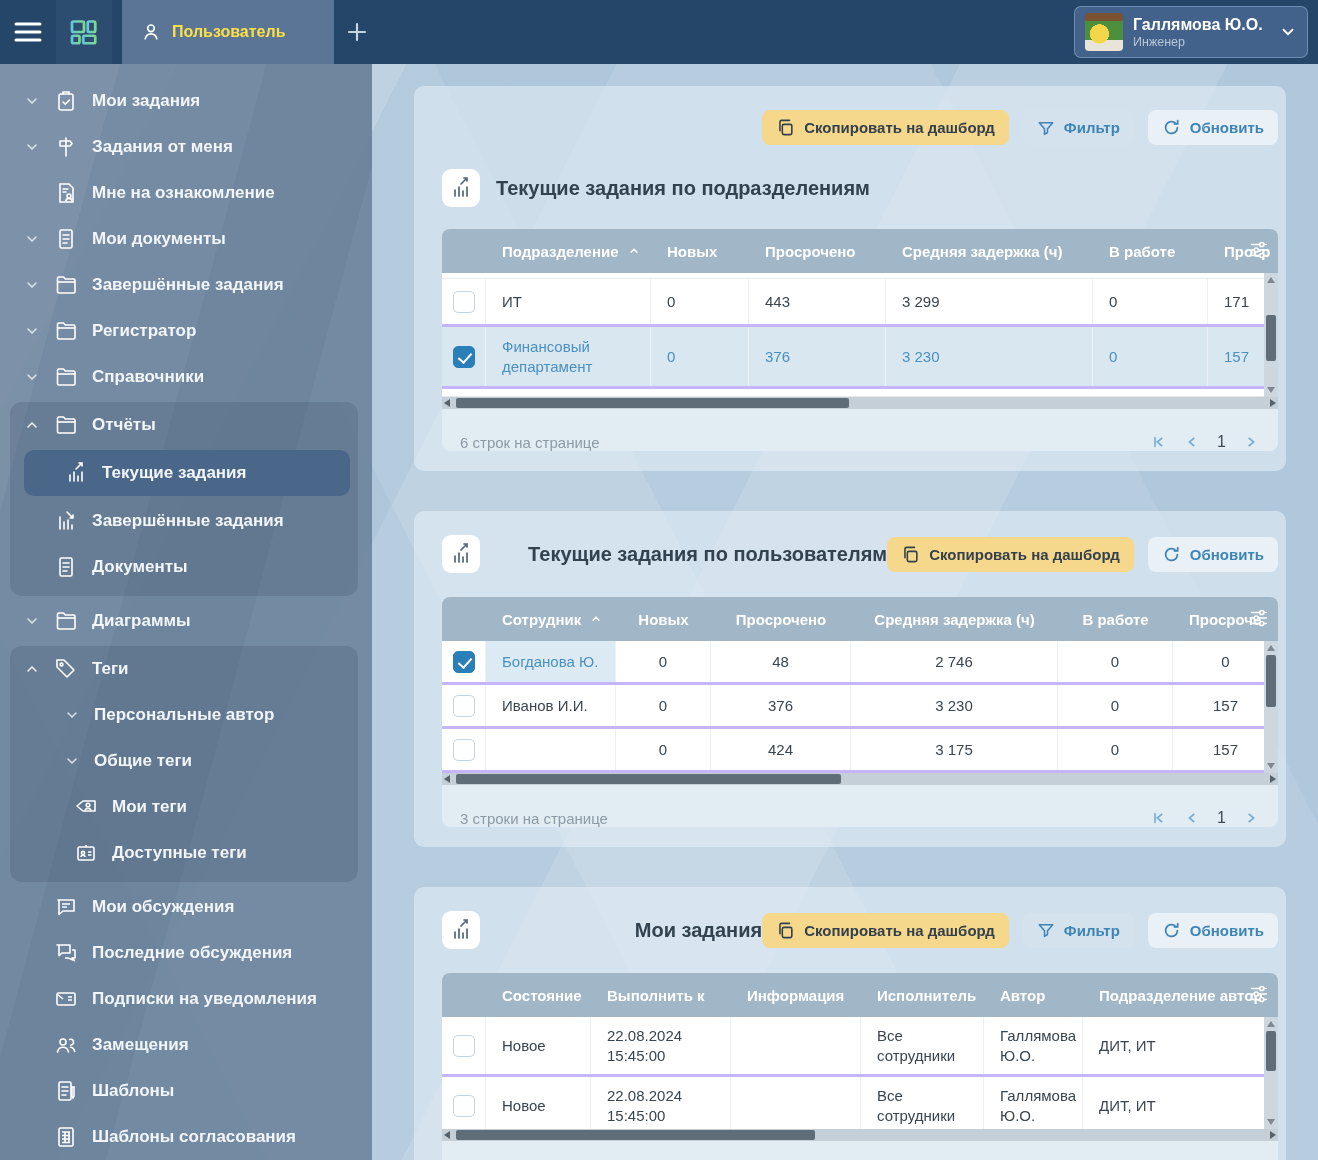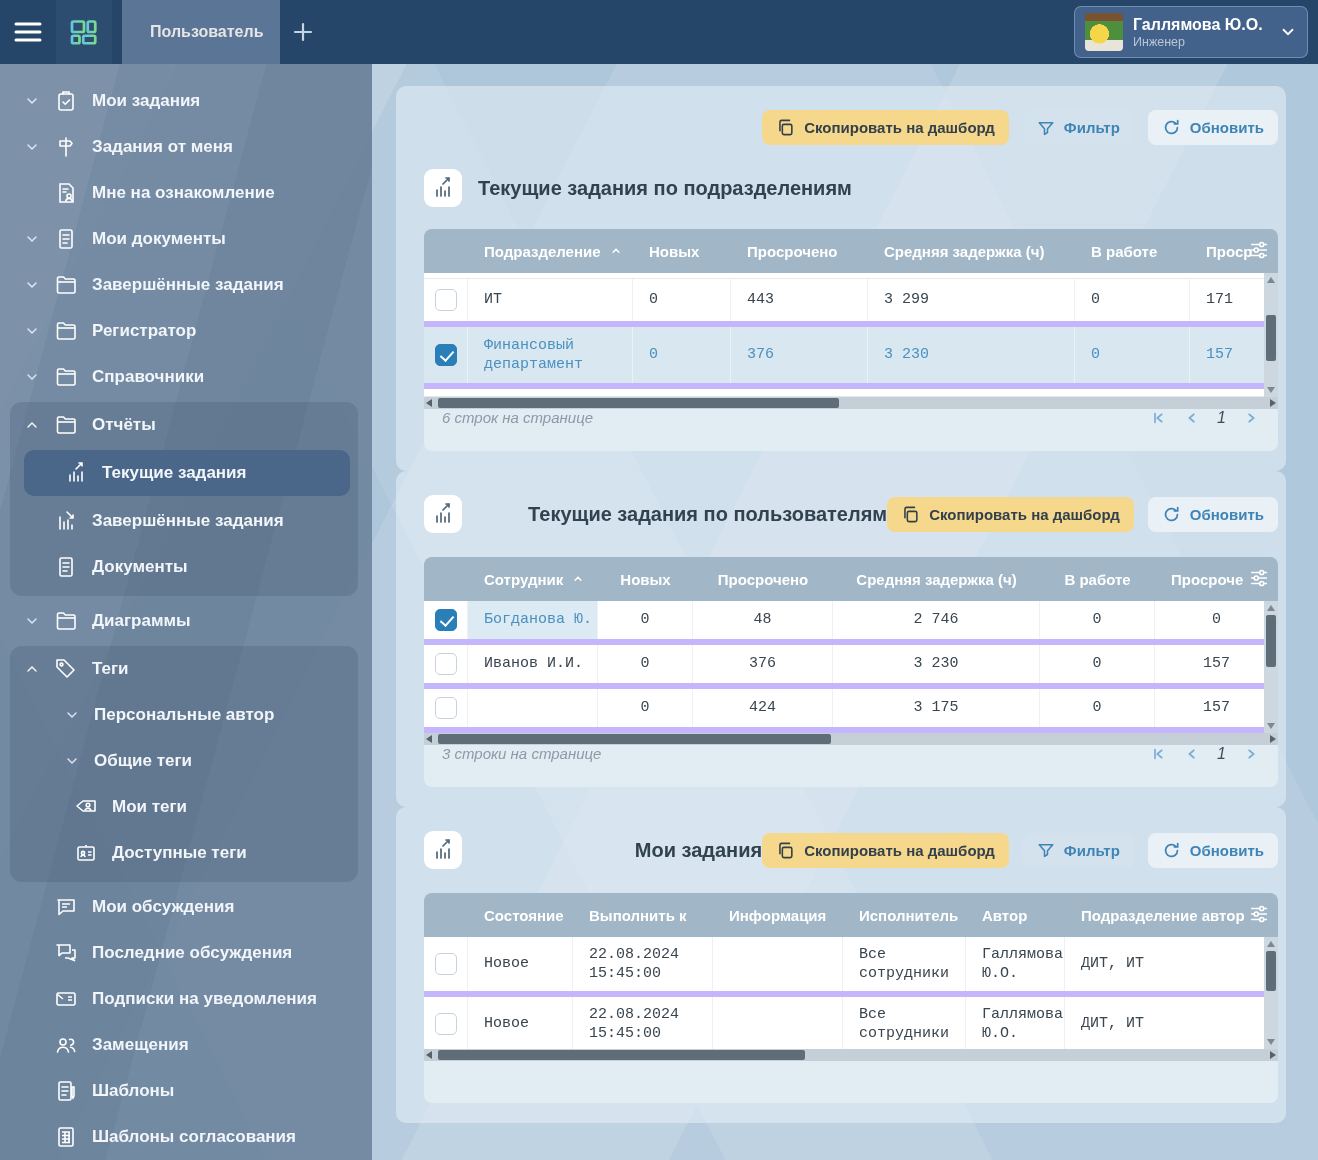--- a/index.html
+++ b/index.html
@@ -11,22 +11,22 @@
       linear-gradient(117deg, rgba(255,255,255,.14) 0 11%, rgba(255,255,255,0) 11% 23%, rgba(96,140,180,.10) 23% 34%, rgba(255,255,255,0) 34% 52%, rgba(255,255,255,.12) 52% 66%, rgba(255,255,255,0) 66%),
       linear-gradient(63deg, rgba(96,140,180,.09) 0 14%, rgba(255,255,255,0) 14% 38%, rgba(255,255,255,.10) 38% 52%, rgba(255,255,255,0) 52% 78%, rgba(96,140,180,.08) 78%);
   }
   svg { display:block; }
 
   
   .topbar { height:64px; background:#254668; display:flex; align-items:stretch; }
   .tb-btn { display:flex; align-items:center; justify-content:center; cursor:pointer; }
   .hamburger { width:56px; }
   .dashbtn { width:56px; background:#2d4d70; }
-  .tab { margin-left:10px; width:158px; background:#5a7596; display:flex; align-items:center;
-         gap:10px; padding:0 18px; color:#e5e5e5; font-size:16px; font-weight:700; cursor:pointer; }
+  .tab { margin-left:10px; width:212px; background:#5a7596; display:flex; align-items:center;
+         gap:10px; padding:0 18px; color:#fde047; font-size:16px; font-weight:700; cursor:pointer; }
   .plusbtn { width:46px; color:#c6d3e2; }
   .userchip { margin-left:auto; margin-right:10px; align-self:center; height:52px; width:234px;
     background:#42628c; border:1px solid rgba(173,196,224,.45); border-radius:7px;
     display:flex; align-items:center; padding:0 10px; gap:10px; cursor:pointer; }
   .avatar { width:38px; height:38px; border-radius:4px; flex:none;
     background:
       radial-gradient(circle at 38% 55%, #f5d648 0 30%, rgba(0,0,0,0) 31%),
       linear-gradient(180deg, #7a5230 0 22%, #4d8f3c 22% 72%, #e8e4da 72%);
   }
   .uc-name { color:#fff; font-size:16px; font-weight:700; line-height:1.25; white-space:nowrap; }
@@ -47,21 +47,21 @@
   .sn-item .noChev { width:16px; flex:none; }
   .sn-item .ico { width:24px; flex:none; }
   .sn-group { background:rgba(42,62,88,.18); border-radius:12px; margin:2px 2px 2px 10px; padding-bottom:6px; }
   .sn-group .sn-item { margin:0 0 0 -10px; }
   .sn-sub { padding-left:64px; }
   .sn-sub2 { padding-left:64px;text-align:right; }
   .sn-sub3 { padding-left:74px; }
   .sn-active { background:#4a6789; margin:2px 8px 2px 14px !important; padding-left:40px; }
 
   
-  .main { flex:1; padding:22px 32px 0 24px; display:flex; flex-direction:column; }
+  .main { flex:1; padding:22px 32px 0 42px; display:flex; flex-direction:column; gap:40px; }
   .card { background:rgba(231,240,247,.55); border-radius:10px; padding:24px 8px 20px 28px; }
   .btnrow { display:flex; justify-content:flex-end; gap:14px; }
   .titlerow { display:flex; align-items:center; gap:16px; margin-top:24px; }
   .titlerow2 { display:flex; align-items:center; margin-bottom:24px; }
   .titlerow2 .tleft { display:flex; align-items:center; gap:16px; flex:1;justify-content:space-between; }
   .titlerow2 .btns { display:flex; gap:14px; }
   .iconbox { width:38px; height:38px; background:#fff; border-radius:9px; display:flex;
     align-items:center; justify-content:center; flex:none; }
   .h-title { font-size:20px; font-weight:700; color:#33424f; }
 
@@ -73,21 +73,21 @@
   .btn-light  { background:#e9f1f7; color:#3e84b5; }
 
   
   .tblwrap { margin-top:22px; }
   .thead { height:44px; background:#a1b6c6; border-radius:8px 8px 0 0; display:flex;
     align-items:center; color:#fff; font-size:15px; font-weight:700; position:relative; }
   .th { padding-left:16px; display:flex; align-items:center; gap:8px; white-space:nowrap; overflow:hidden; }
   .th.center { justify-content:center; padding-left:0; }
   .colset { position:absolute; right:8px; top:10px; cursor:pointer; }
   .tbody { position:relative; background:#fff; overflow:hidden; }
-  .trow { display:flex; border-bottom:6px solid #c4b5fd; background:#fff;font-family:Liberation Mono, monospace; }
+  .trow { display:flex; border-bottom:3px solid #c4b5fd; background:#fff; }
   .td { font-size:15px; color:#39454f; padding-left:16px; display:flex; align-items:center;
     border-right:1px solid #edf1f4; line-height:1.3; }
   .td.center { justify-content:center; padding-left:0; text-align:center; }
   .td:last-child { border-right:none; }
   .cbcell { justify-content:center; padding-left:0; border-right:1px solid #edf1f4; }
   .sliver { height:6px; background:#fff; border-bottom:1px solid #e4e9ee; }
   .sel { background:#d9e7f1; }
   .sel .td { color:#4a90c1; background:#d9e7f1; }
   .namesel { background:#dceaf3; }
   .bluetext { color:#4a90c1 !important; }
@@ -107,21 +107,21 @@
   .varr.dn { bottom:4px; border-top:6px solid #7d8892; }
   .hscroll { position:relative; height:12px; background:#c4cfd8; }
   .hthumb { position:absolute; top:1px; height:10px; background:#5f6d78; border-radius:2px; }
   .harr { position:absolute; top:2px; width:0; height:0; border-top:4px solid rgba(0,0,0,0);
     border-bottom:4px solid rgba(0,0,0,0); }
   .harr.lf { left:2px; border-right:6px solid #55616b; }
   .harr.rt { right:2px; border-left:6px solid #55616b; }
 
   
   .tfoot { height:42px; background:#e2ecf3; border-radius:0 0 8px 8px; display:flex;
-    align-items:flex-start; justify-content:space-between; padding:0 18px;font-style:italic; }
+    align-items:flex-end; justify-content:space-between; padding:0 18px; }
   .tf-left { color:#8c9aa7; font-size:15px; }
   .pager { display:flex; align-items:center; gap:16px; }
   .pager .pg { cursor:pointer; }
   .pg-num { color:#3f4d59; font-size:16px; }
 
   
   .w-cb { width:44px; flex:none; }
   .t1c1{width:165px;flex:none}.t1c2{width:98px;flex:none}.t1c3{width:137px;flex:none}
   .t1c4{width:207px;flex:none}.t1c5{width:115px;flex:none}.t1c6{flex:1}
   .t2c1{width:130px;flex:none}.t2c2{width:95px;flex:none}.t2c3{width:140px;flex:none}

